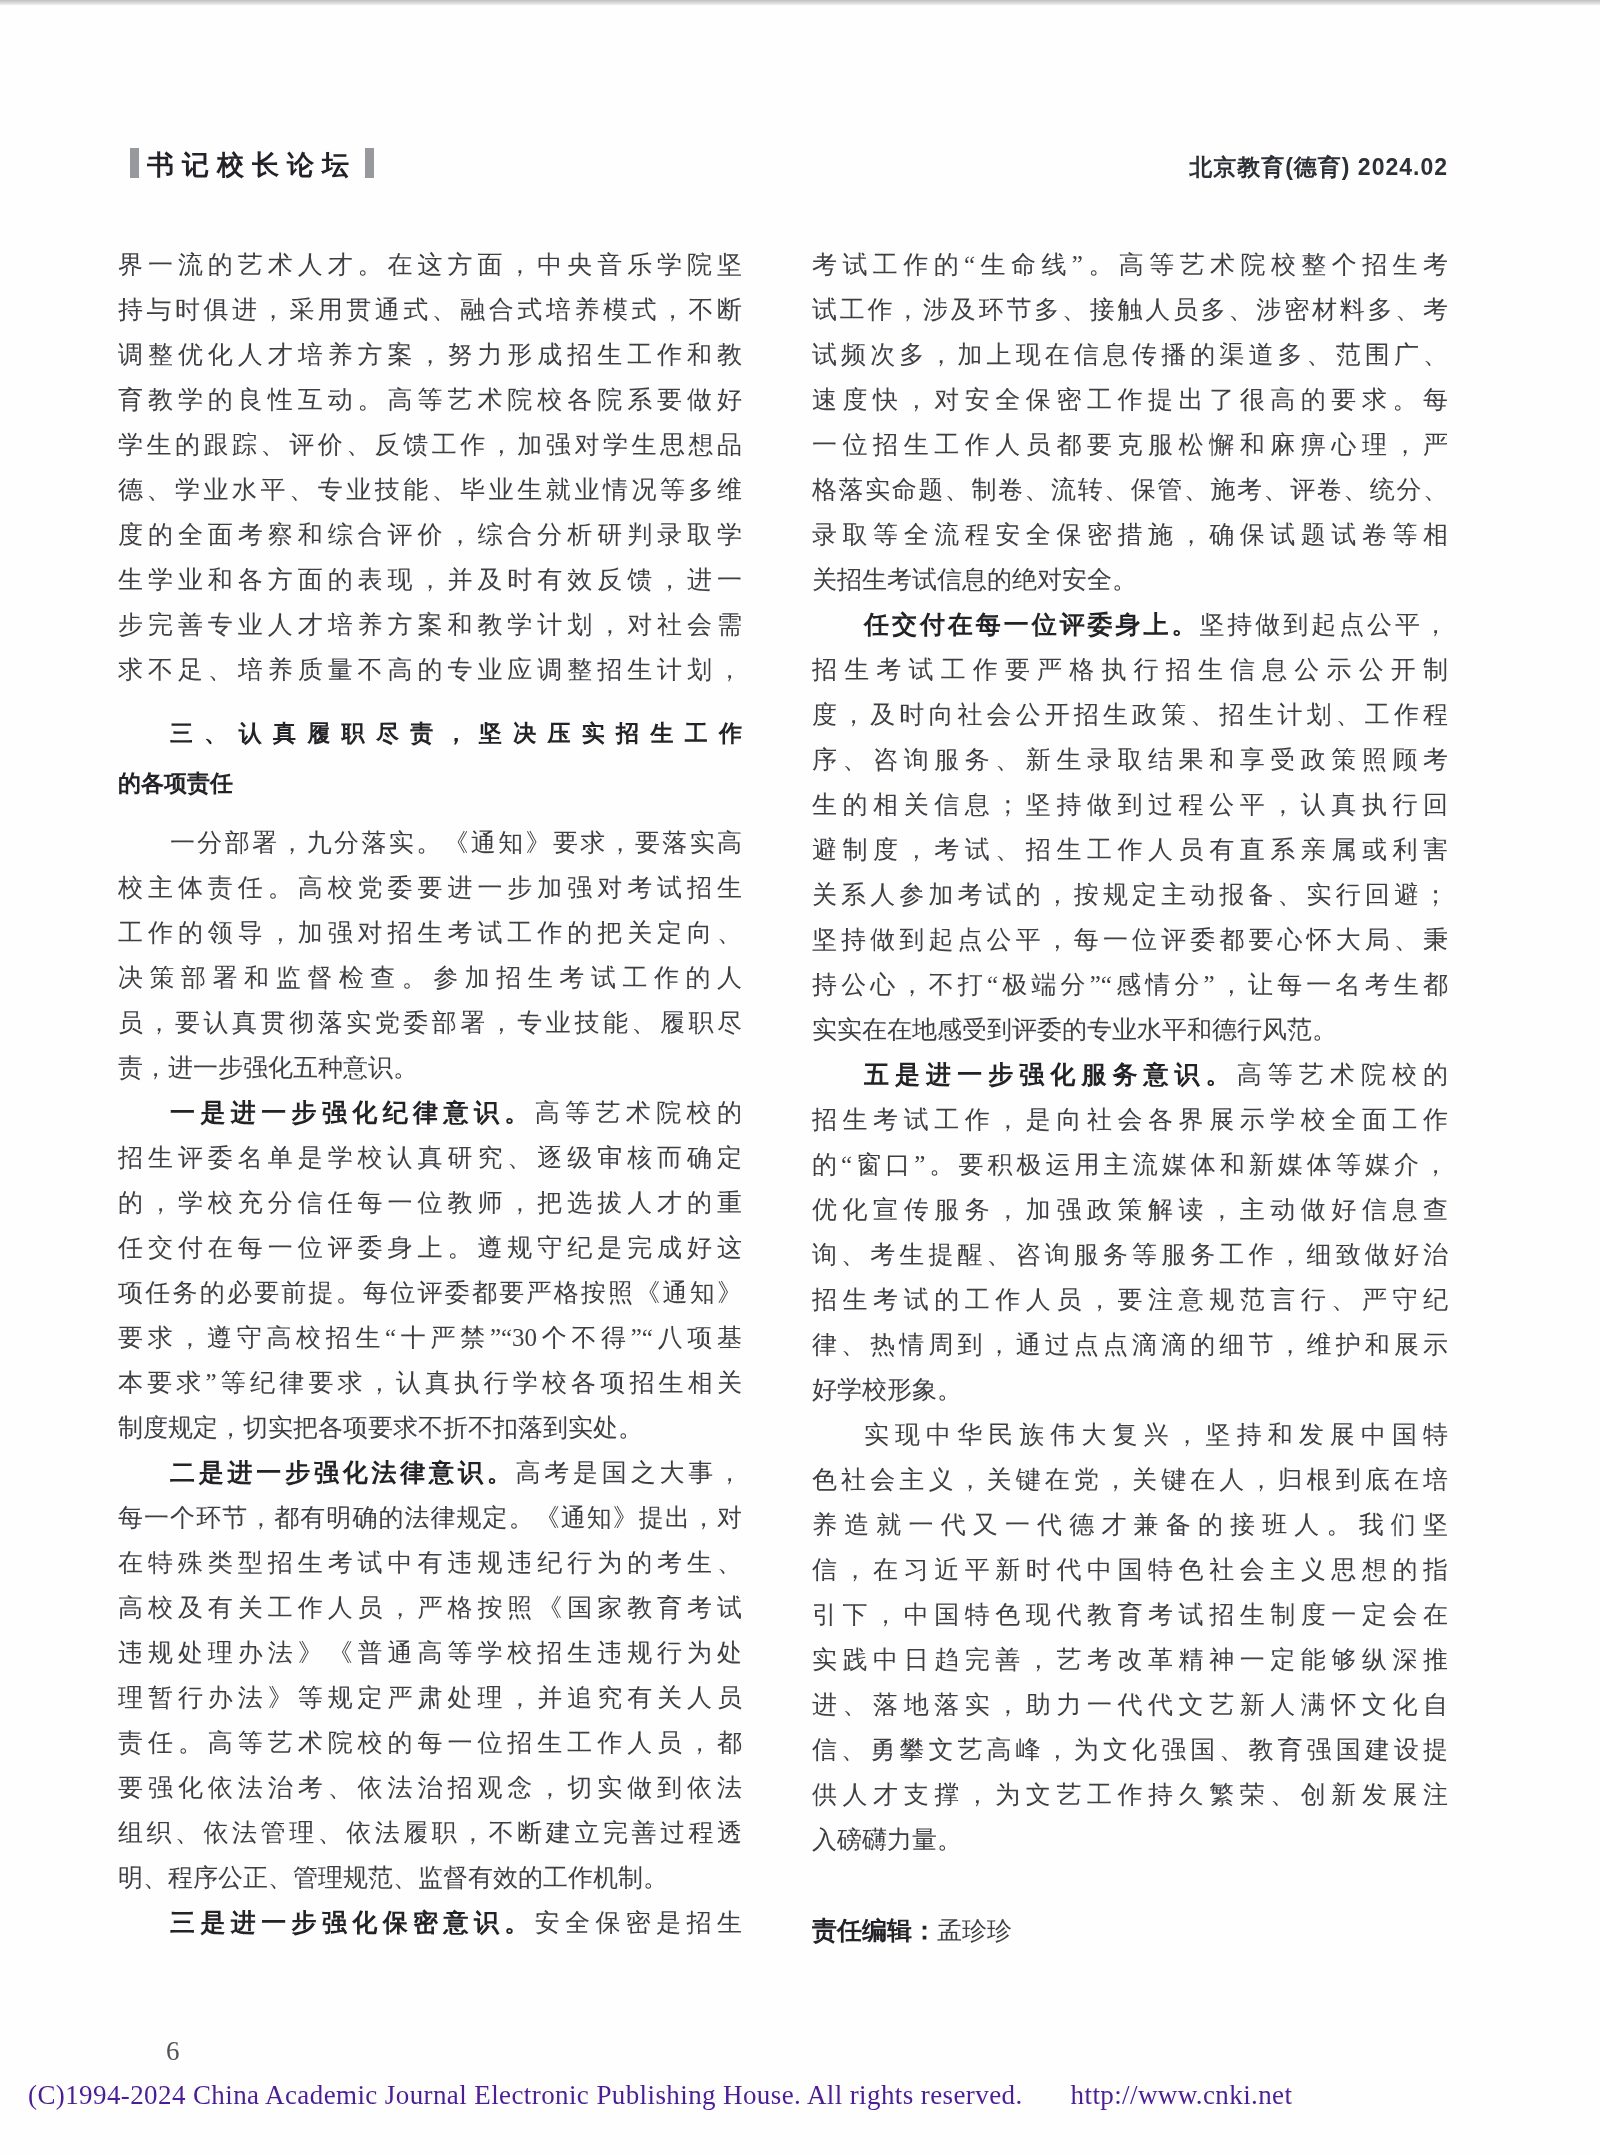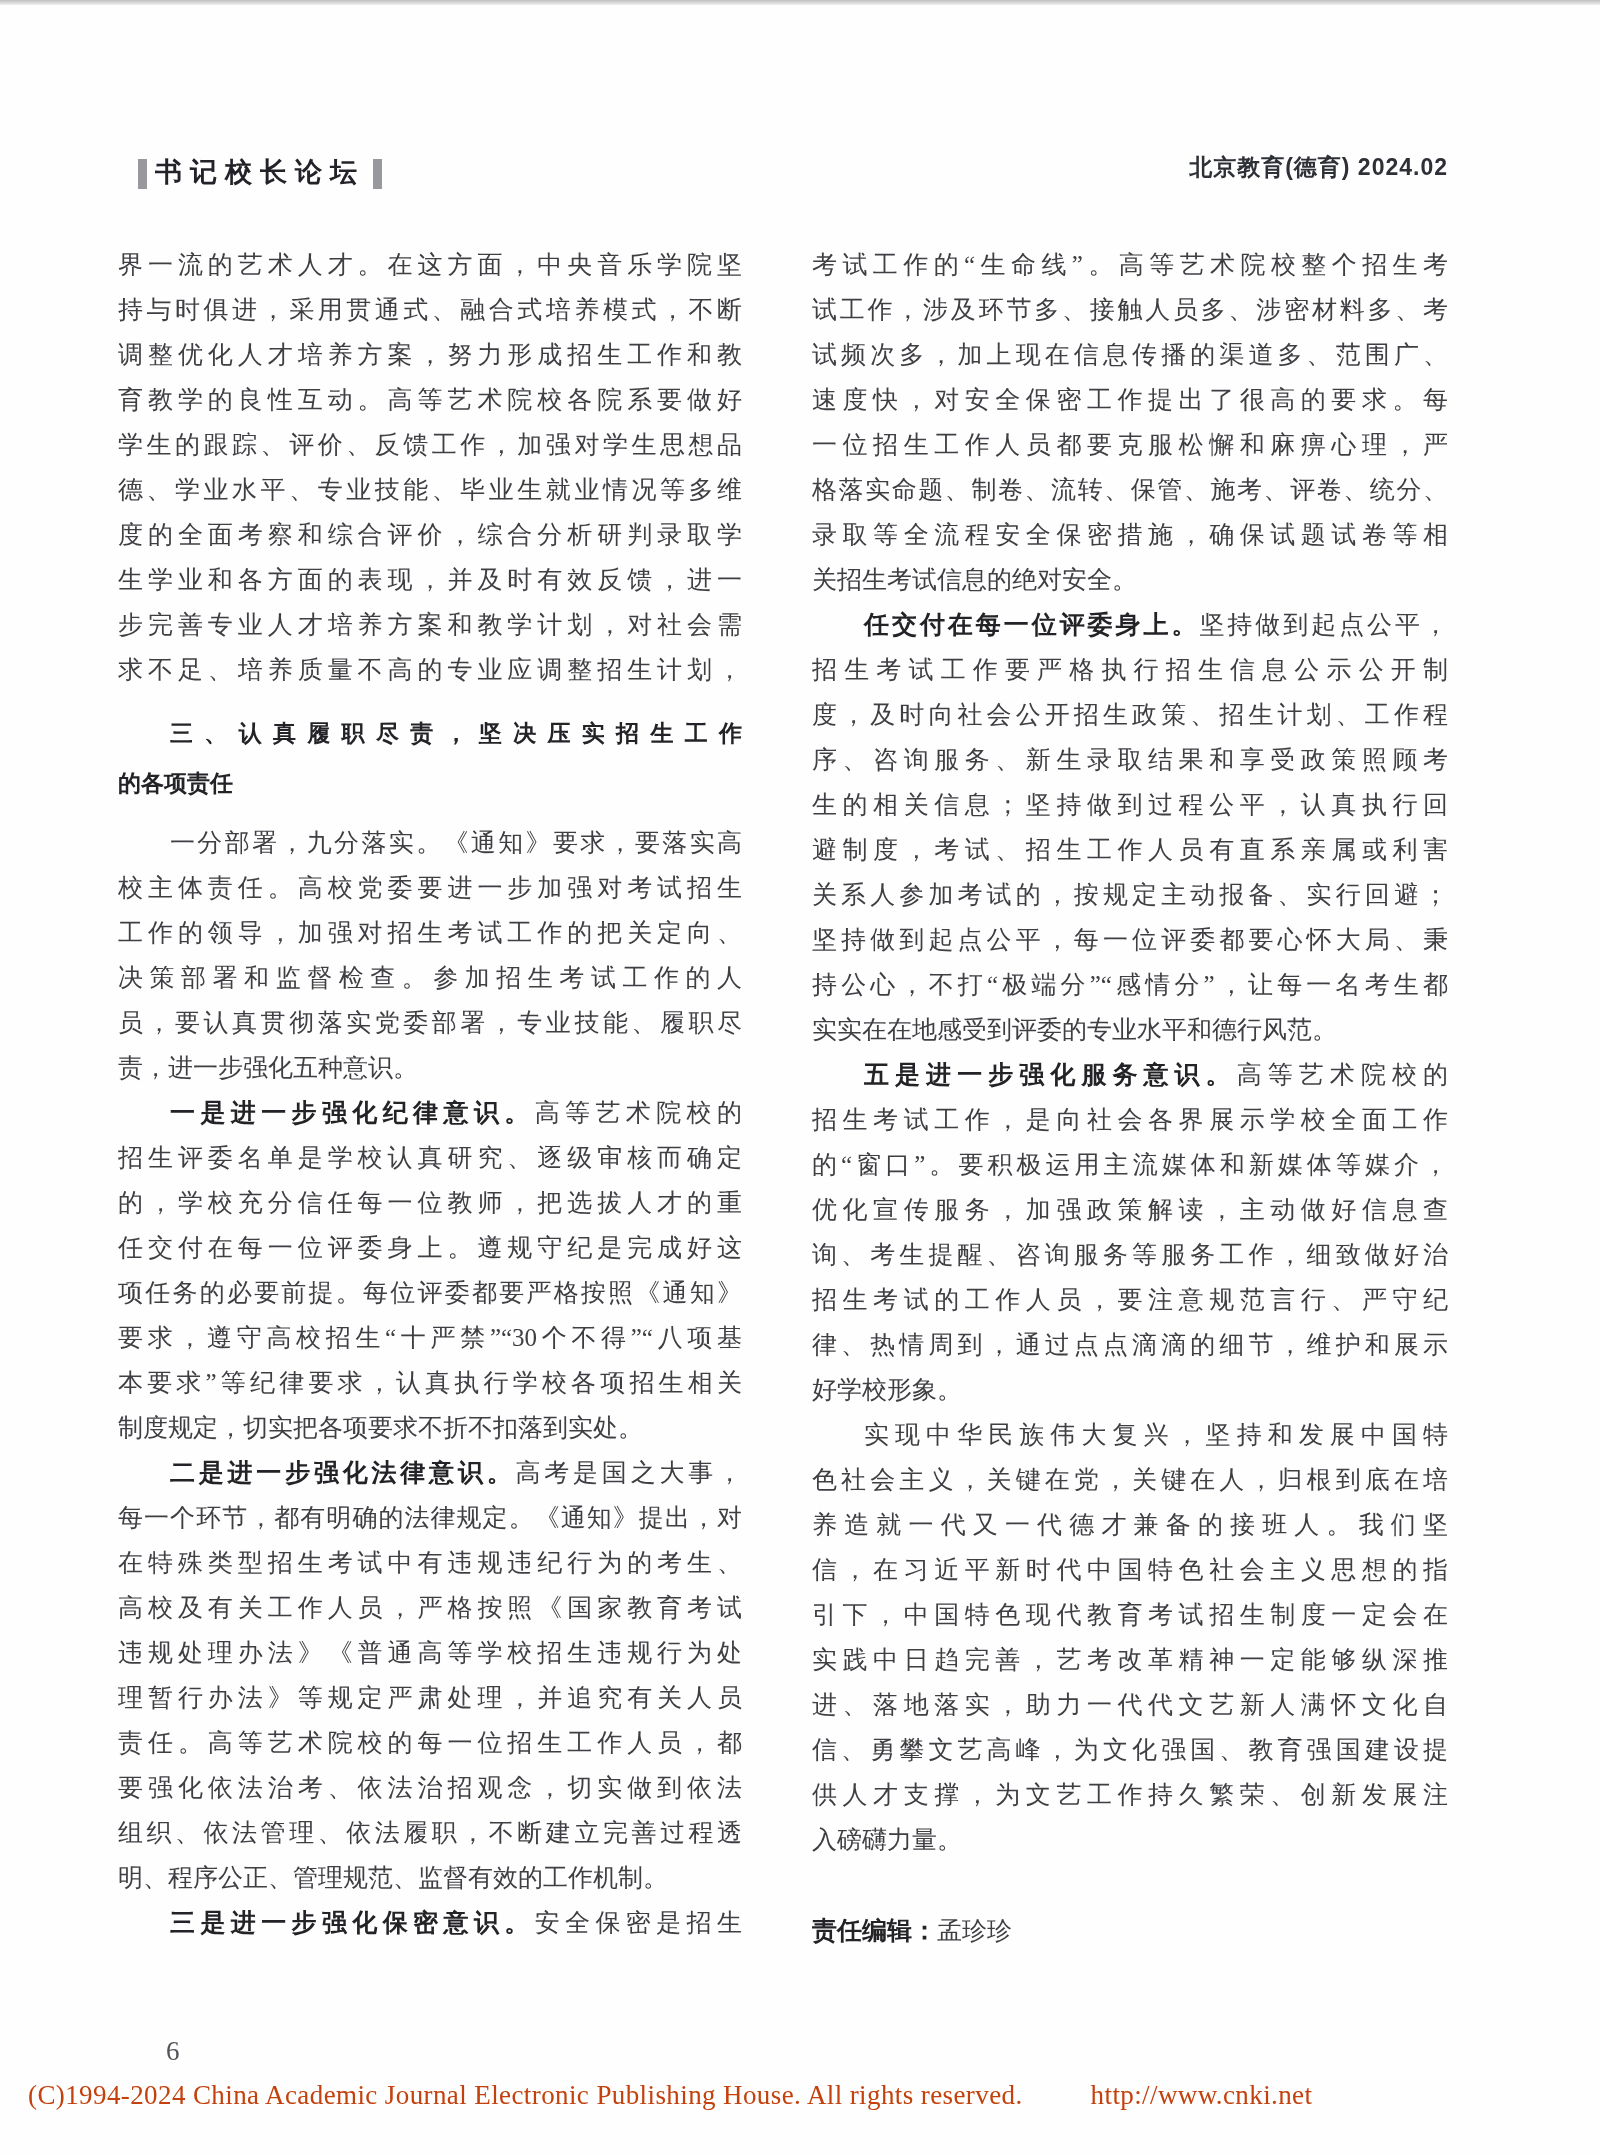--- a/index.html
+++ b/index.html
@@ -6,21 +6,21 @@
   .page{
     position:relative; width:1600px; height:2155px; background:#fffefe; overflow:hidden;
     font-family:"Liberation Serif","DejaVu Serif",serif;
   }
   .page::before{ 
     content:""; position:absolute; left:0; top:0; width:100%; height:5px;
     background:linear-gradient(#bfbfbf,#efefef); 
   }
   
   .pheader{position:absolute; left:0; top:148px; width:100%; height:44px;}
-  .htitle{position:absolute; left:138px; top:0; display:flex; align-items:flex-end;margin-top:7px;}
+  .htitle{position:absolute; left:130px; top:0; display:flex; align-items:flex-start;}
   .hbar{display:inline-block; width:9px; height:30px; background:var(--bar,#98999c);}
   .htext{
     font-family:"Liberation Sans","DejaVu Sans",sans-serif;
     font-weight:bold; font-size:27px; color:#222228; letter-spacing:8px;
     padding:0 8px; line-height:34px;
   }
   .hright{
     position:absolute; right:152px; top:4px;
     font-family:Liberation Sans, sans-serif;
     font-weight:bold; font-size:23px; color:#2e3037; letter-spacing:1px;
@@ -43,22 +43,22 @@
   }
   .b{font-weight:bold; color:#232327;}
   .gap{width:100%;}
   
   .pagenum{
     position:absolute; left:166px; top:2036px;
     font-size:27px; color:#53535a;
   }
   .copy{
     position:absolute; left:28px; top:2080px; width:1440px;
-    display:flex; gap:68px;
-    font-size:27px; color:#c2410c; letter-spacing:0.4px;
+    display:flex; gap:48px;
+    font-size:27px; color:#4c1d95; letter-spacing:0.4px;
   }
 </style>
 </head>
 <body>
 
 <div class="page">
 
   <div class="pheader">
     <div class="htitle">
       <span class="hbar"></span>

